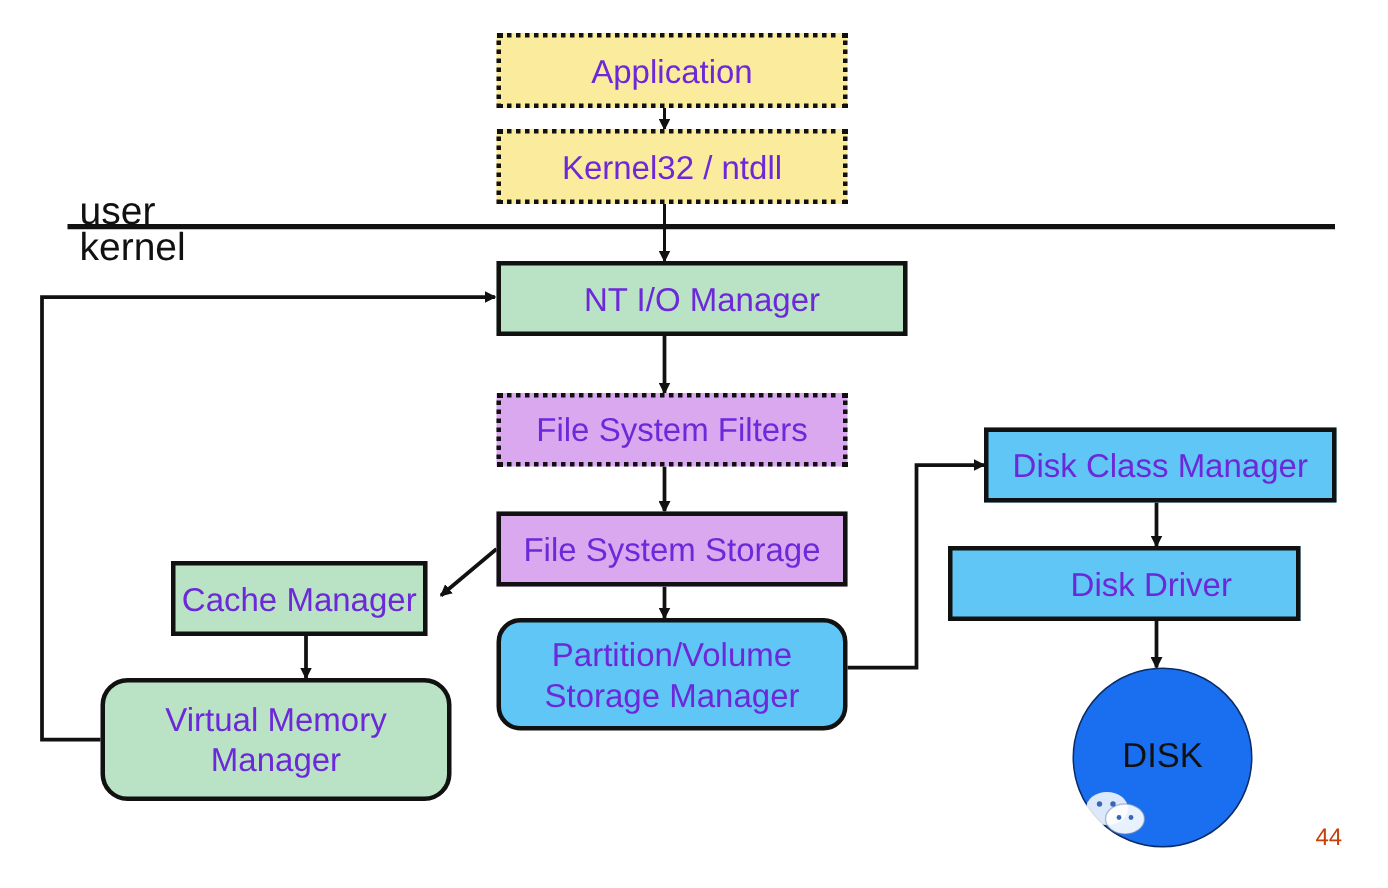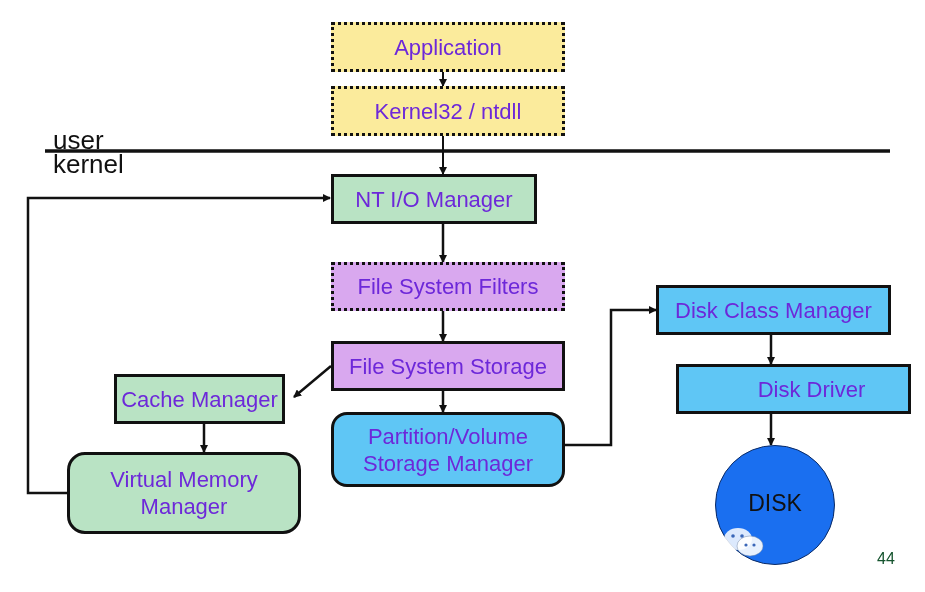--- a/index.html
+++ b/index.html
@@ -9,21 +9,21 @@
   .dotted{border:3.5px dotted #111;}
   .yellow{background:#fbeb9c;}
   .green{background:#b9e3c4;}
   .purple{background:#d9a8ef;}
   .blue{background:#5fc6f5;}
   .lbl{position:absolute;font-size:26px;color:#111;line-height:22px;}
   svg.wires{position:absolute;left:0;top:0;}
   .disk{position:absolute;left:715px;top:445px;width:120px;height:120px;border-radius:50%;background:#1a6ff0;border:1.5px solid #0b2b66;box-sizing:border-box;display:flex;align-items:center;justify-content:center;font-size:23px;color:#111;}
   .wm{position:absolute;left:722px;top:525px;display:flex;align-items:center;gap:6px;color:rgba(255,255,255,0.85);font-size:27px;}
   .wm-icon{width:44px;height:34px;position:relative;}
-  .pg{position:absolute;left:877px;top:550px;font-size:16px;color:#14532d;}
+  .pg{position:absolute;left:877px;top:550px;font-size:16px;color:#c2410c;}
 </style>
 </head>
 <body>
 
 <svg class="wires" width="925" height="592">
   <defs>
     <marker id="ah" markerWidth="8" markerHeight="8" refX="7" refY="4" orient="auto" markerUnits="userSpaceOnUse">
       <path d="M0,0 L8,4 L0,8 Z" fill="#111"></path>
     </marker>
   </defs>
@@ -44,21 +44,21 @@
 <div class="lbl" style="left:53px;top:129px;">user</div>
 <div class="lbl" style="left:53px;top:153px;">kernel</div>
 
 <div class="box dotted yellow" style="left:331px;top:22px;width:234px;height:50px;">
     <span>Application</span>
   </div>
 <div class="box dotted yellow" style="left:331px;top:86px;width:234px;height:50px;">
     <span>Kernel32 / ntdll</span>
   </div>
 
-<div class="box solid green" style="left:331px;top:174px;width:206px;height:50px;">
+<div class="box solid green" style="left:331px;top:174px;width:274px;height:50px;">
     <span>NT I/O Manager</span>
   </div>
 <div class="box dotted purple" style="left:331px;top:262px;width:234px;height:49px;">
     <span>File System Filters</span>
   </div>
 <div class="box solid purple" style="left:331px;top:341px;width:234px;height:50px;">
     <span>File System Storage</span>
   </div>
 
 <div class="box solid green" style="left:114px;top:374px;width:171px;height:50px;">
@@ -68,21 +68,21 @@
     <span>Virtual Memory Manager</span>
   </div>
 
 <div class="box solid blue" style="left:331px;top:412px;width:234px;height:75px;padding:0 18px;border-radius:16px;">
     <span>Partition/Volume Storage Manager</span>
   </div>
 
 <div class="box solid blue" style="left:656px;top:285px;width:235px;height:50px;">
     <span>Disk Class Manager</span>
   </div>
-<div class="box solid blue" style="left:676px;top:364px;width:235px;height:50px;padding-left:36px;">
+<div class="box solid blue" style="left:632px;top:364px;width:235px;height:50px;padding-left:36px;">
     <span>Disk Driver</span>
   </div>
 
 <div class="disk">
     <span style="margin-top:-4px;">DISK</span>
   </div>
 
 <div class="wm">
   <svg class="wm-icon" viewBox="0 0 44 34">
     <ellipse cx="16" cy="14" rx="14" ry="11" fill="rgba(255,255,255,0.85)"></ellipse>

